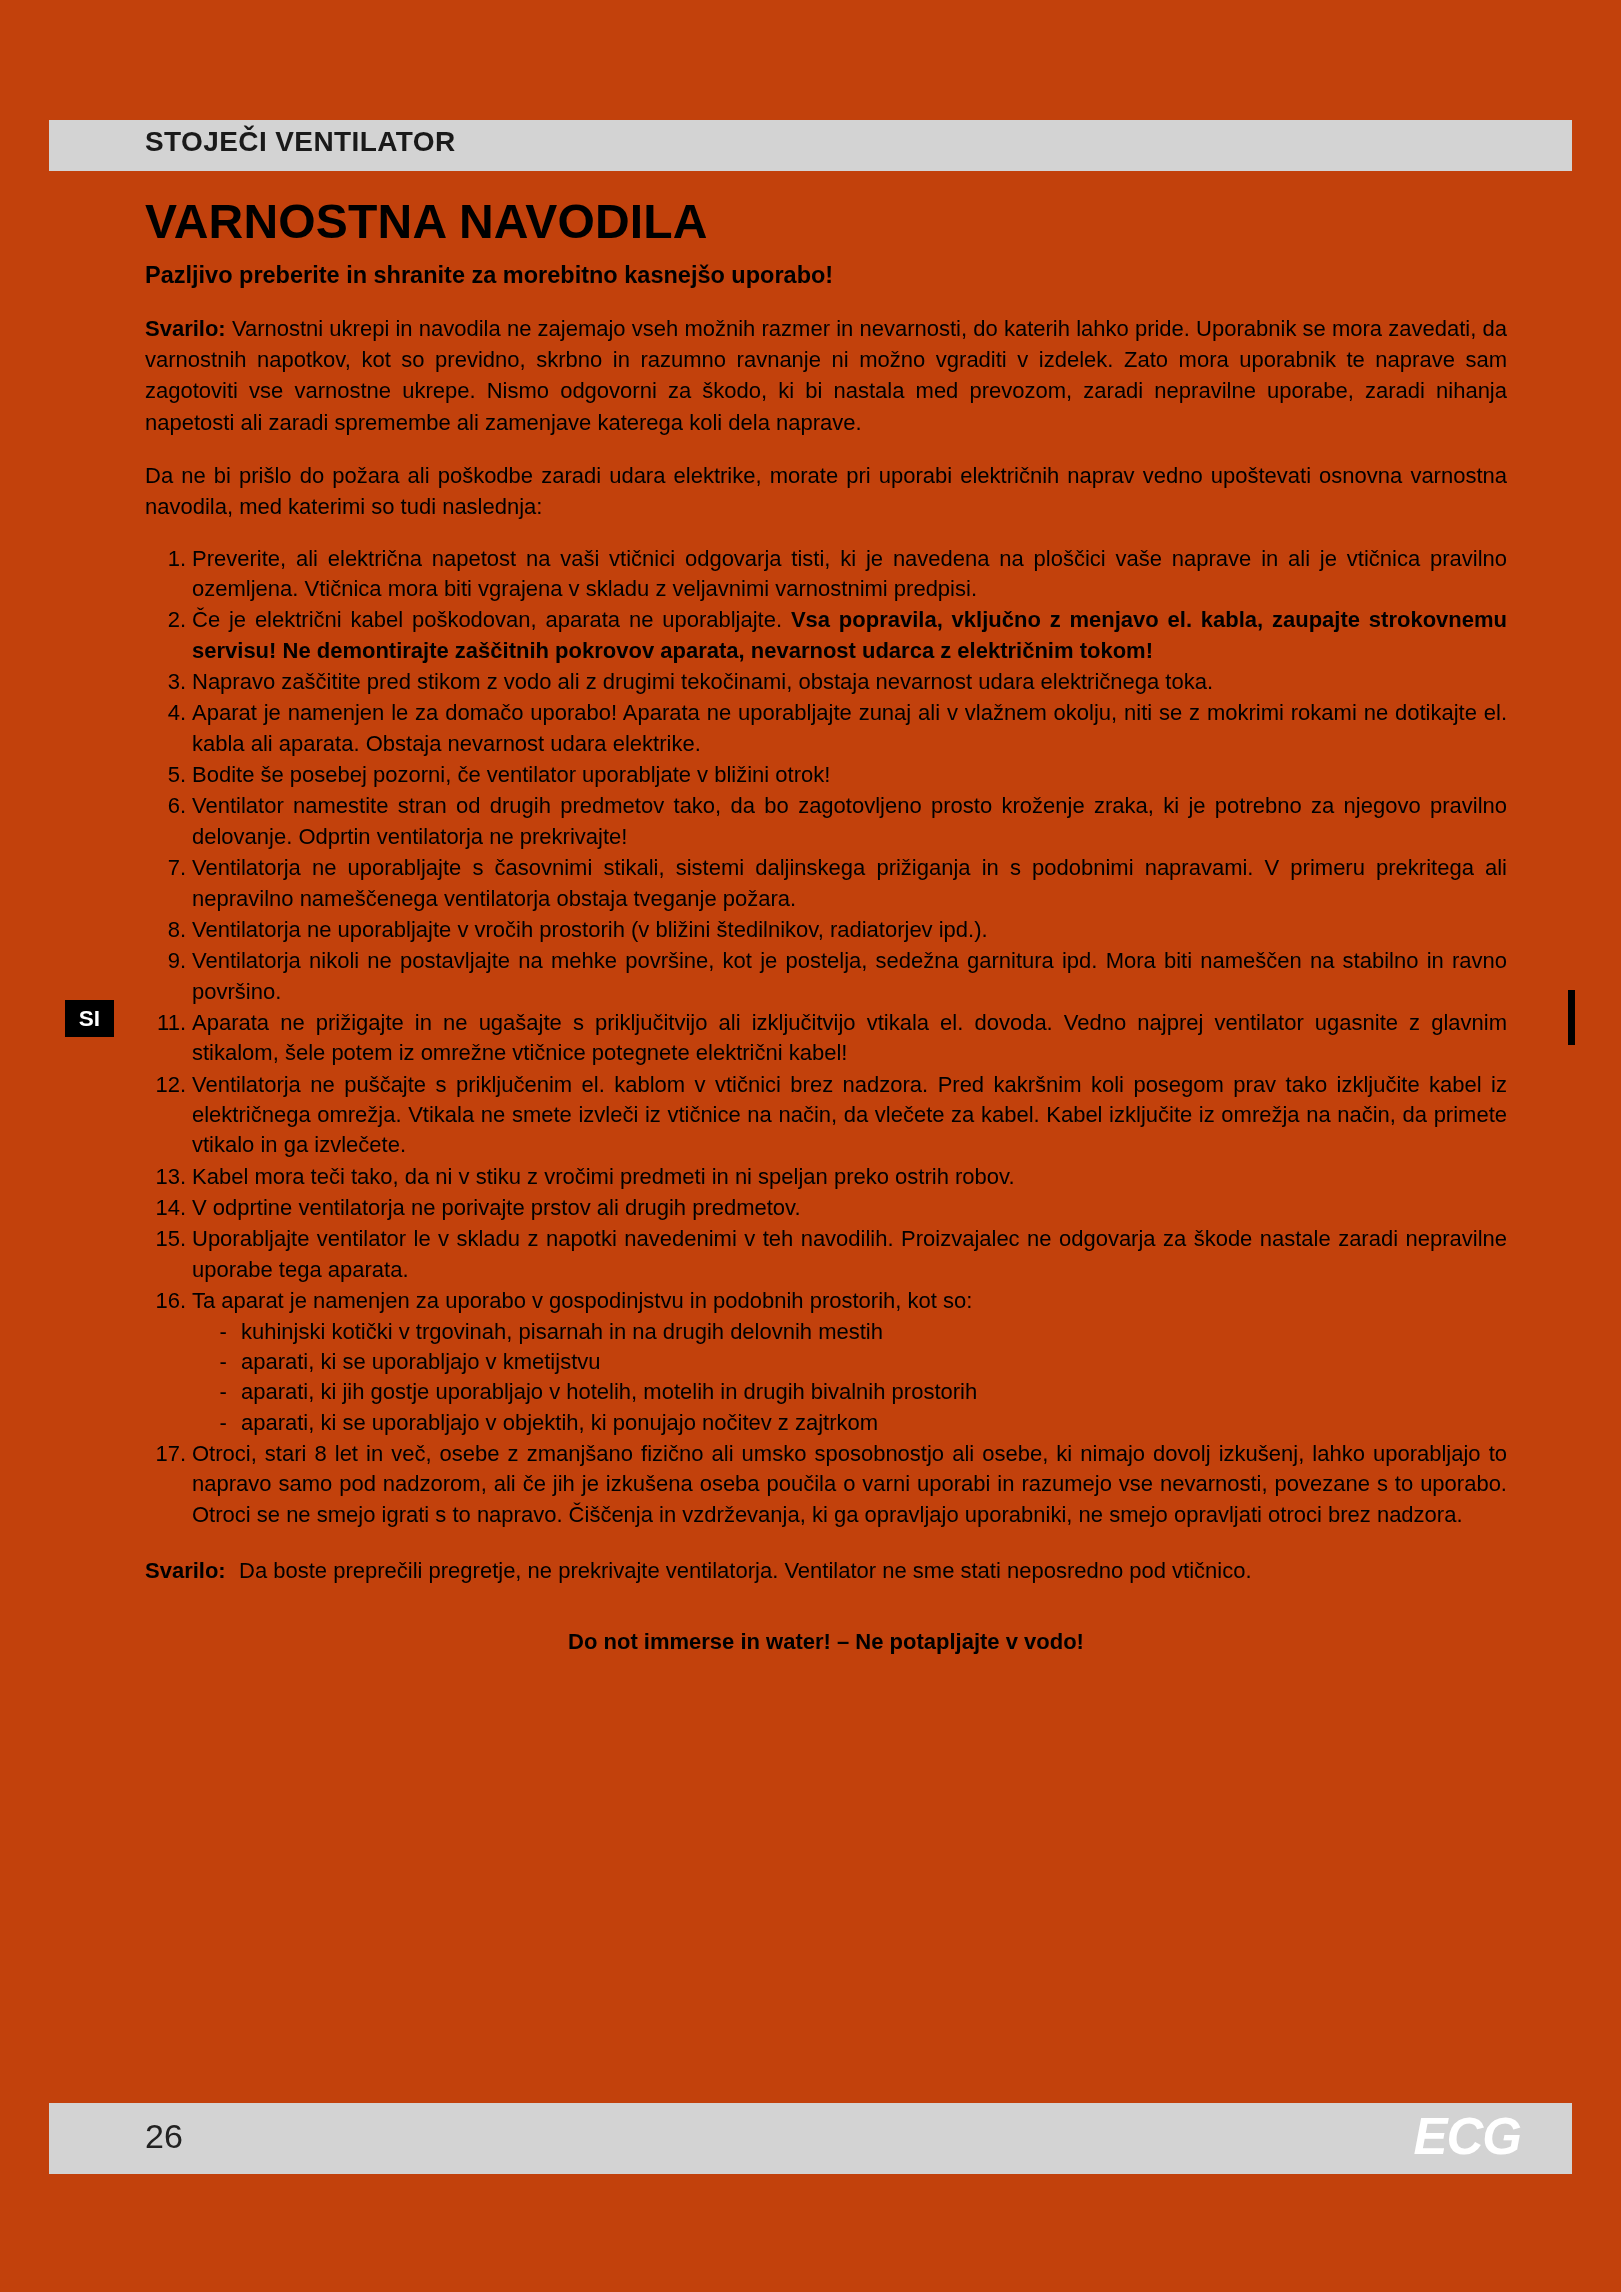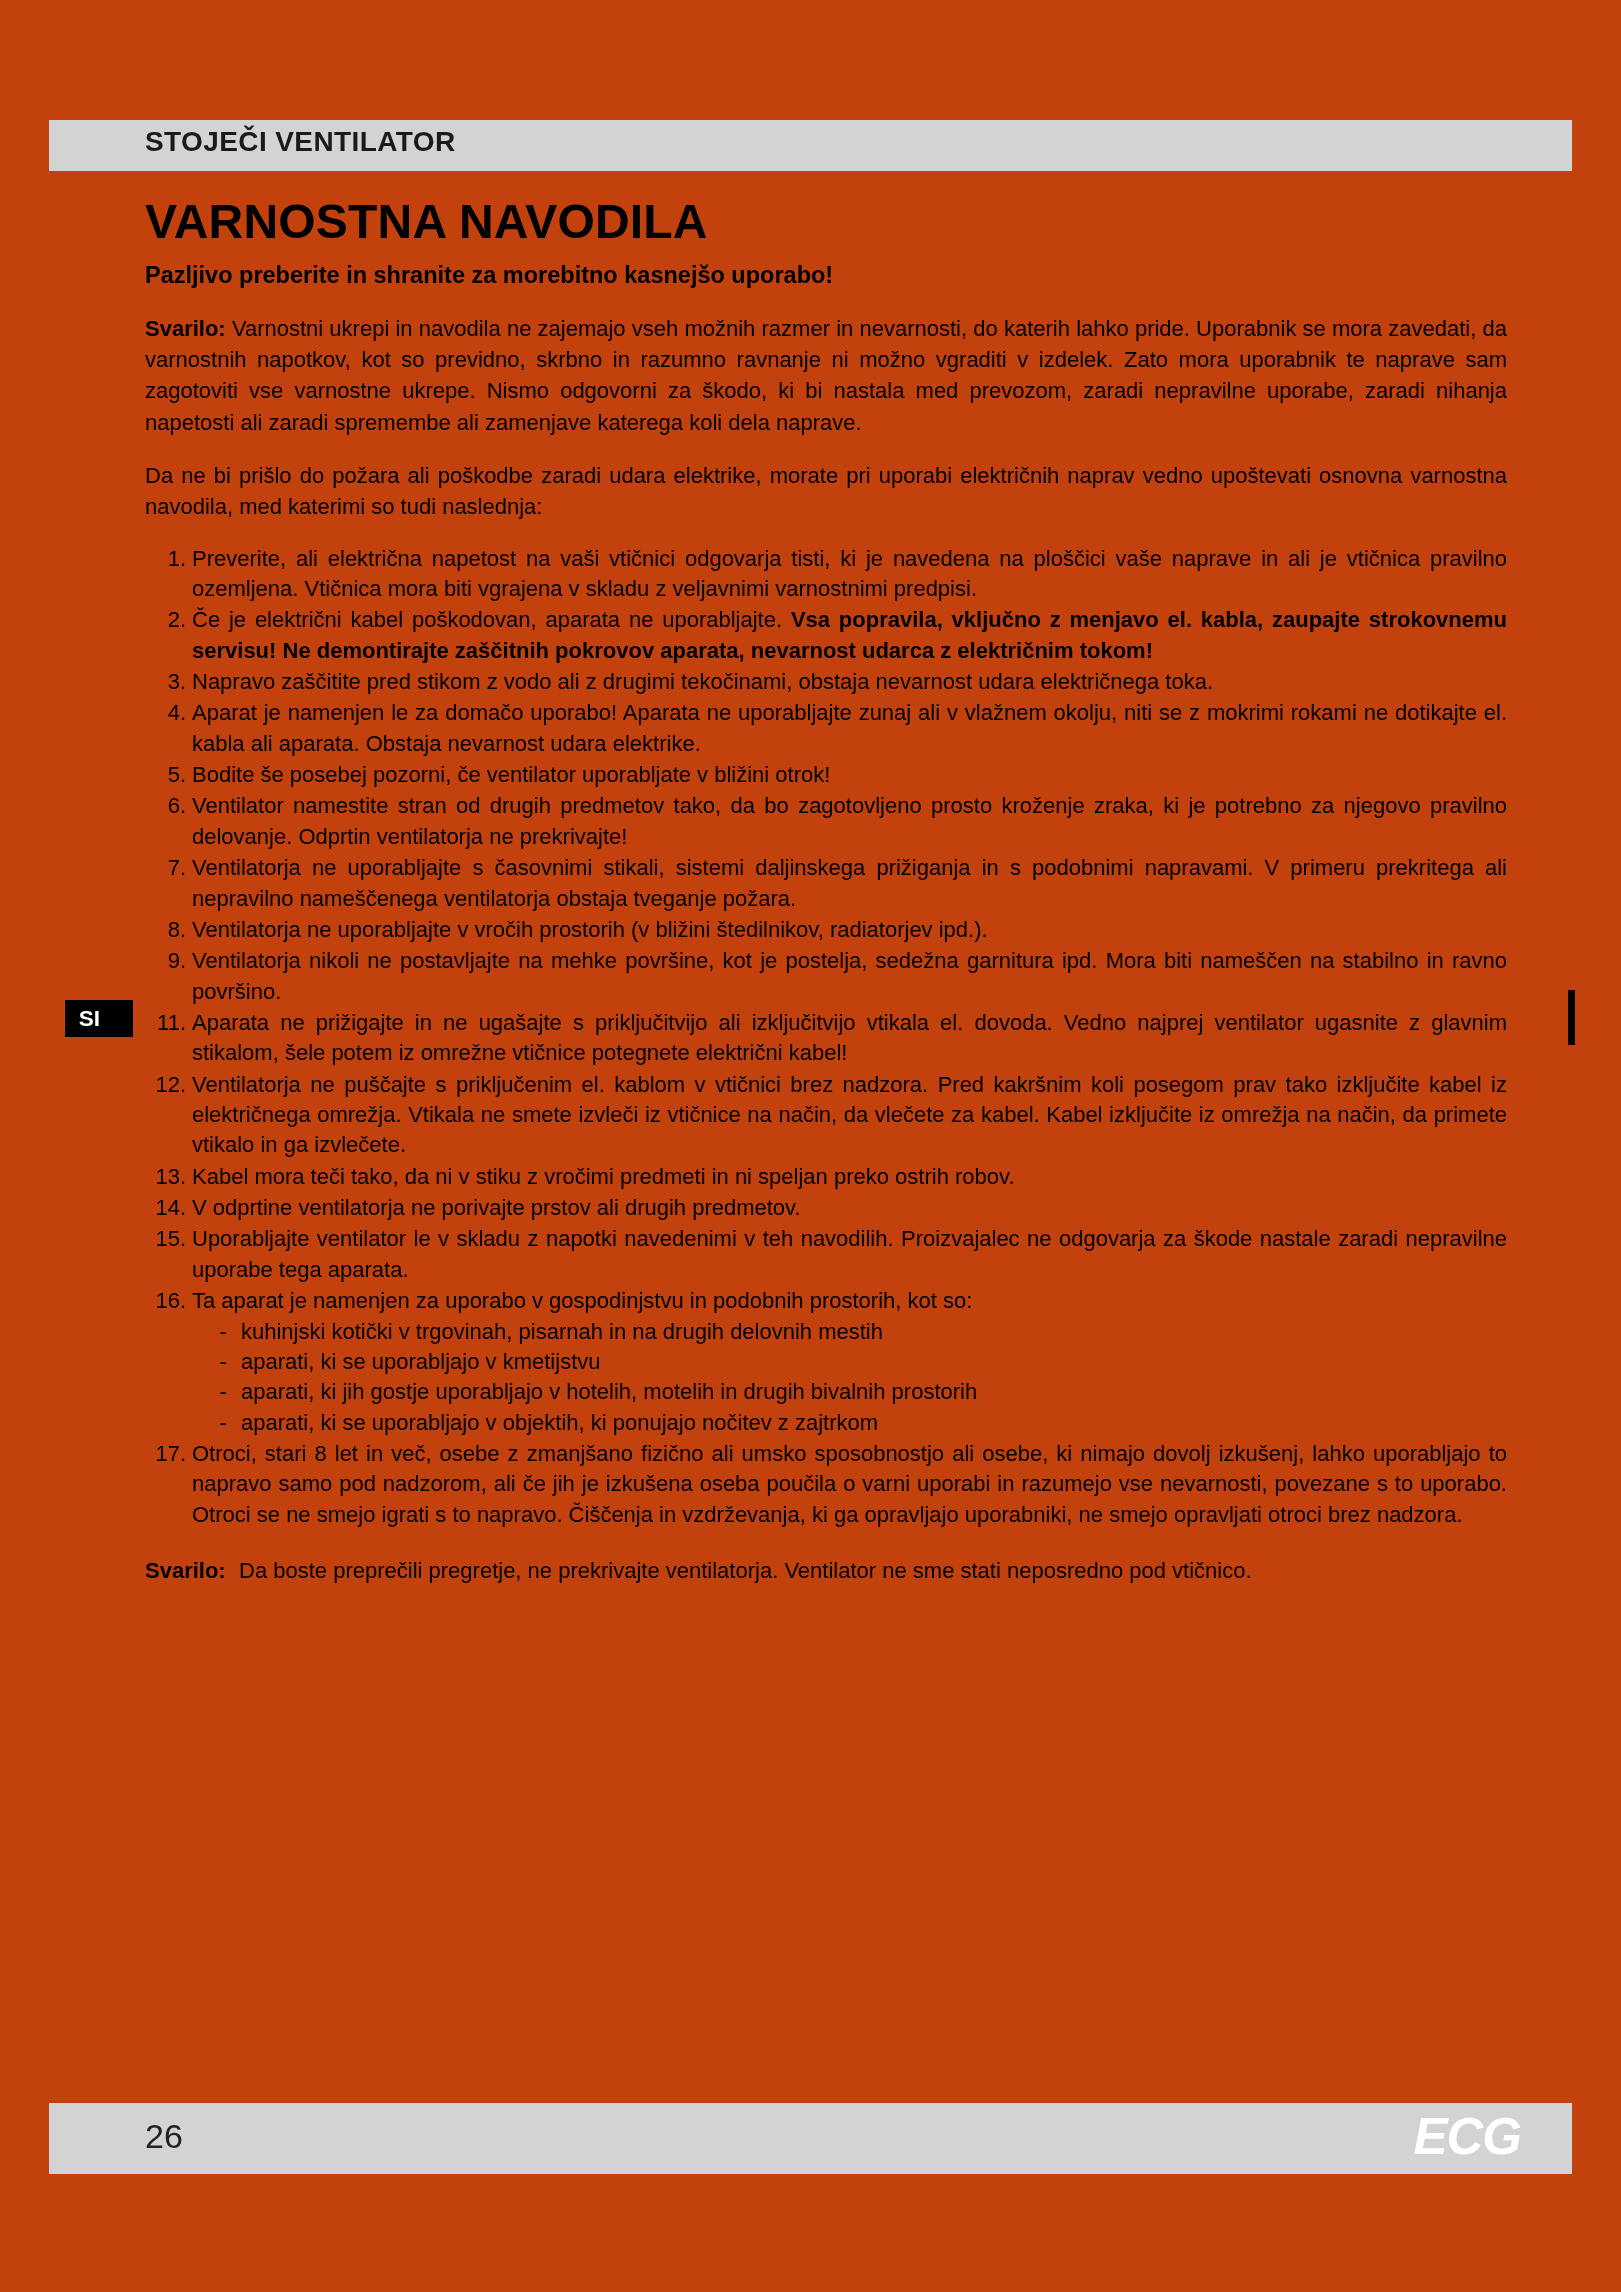--- a/index.html
+++ b/index.html
@@ -34,21 +34,21 @@
     font-size: 28px;
     font-weight: bold;
     letter-spacing: 0.4px;
     color: #1a1a1a;
   }
   
   .side-tab {
     position: absolute;
     left: 65px;
     top: 1000px;
-    width: 68px;
+    width: 49px;
     height: 37px;
     background: #000000;
   }
   .side-tab span {
     position: absolute;
     left: 0;
     top: 0;
     width: 49px;
     height: 37px;
     line-height: 37px;
@@ -280,20 +280,21 @@
         <span class="num">17.</span>
         <span>Otroci, stari 8 let in več, osebe z zmanjšano fizično ali umsko sposobnostjo ali osebe, ki nimajo dovolj izkušenj, lahko uporabljajo to napravo samo pod nadzorom, ali če jih je izkušena oseba poučila o varni uporabi in razumejo vse nevarnosti, povezane s to uporabo. Otroci se ne smejo igrati s to napravo. Čiščenja in vzdrževanja, ki ga opravljajo uporabniki, ne smejo opravljati otroci brez nadzora.</span>
       </li>
     </ol>
 
     <div class="warning">
       <span class="wlabel">Svarilo:</span>
       <span>Da boste preprečili pregretje, ne prekrivajte ventilatorja. Ventilator ne sme stati neposredno pod vtičnico.</span>
     </div>
 
+    <div class="centered-note">Do not immerse in water! – Ne potapljajte v vodo!</div>
 
   </div>
 
   <div class="footer-band"></div>
   <div class="footer-fill"></div>
   <div class="page-number">26</div>
   <div class="brand">ECG</div>
 
 </div>
 

